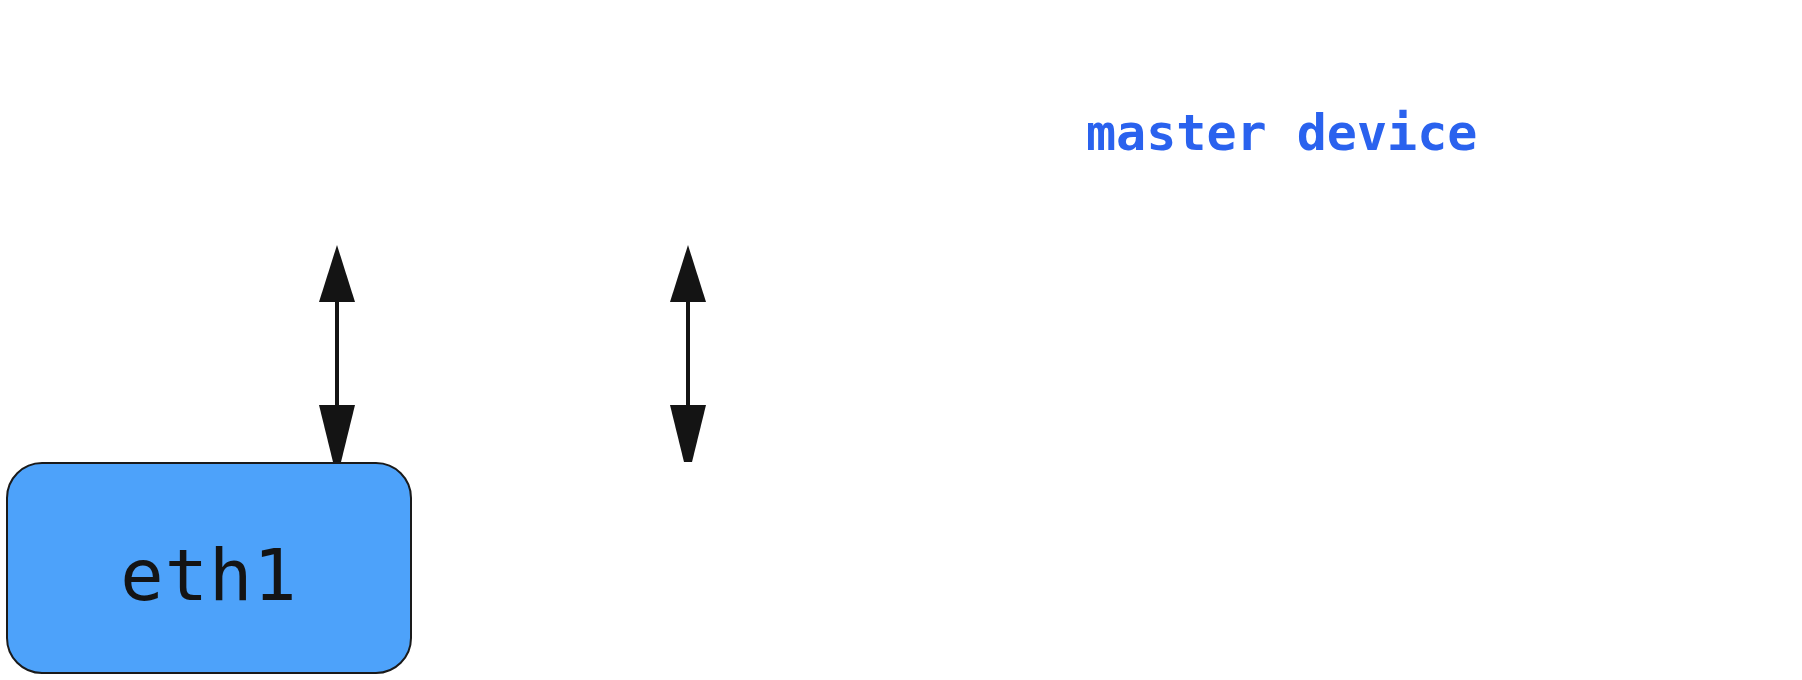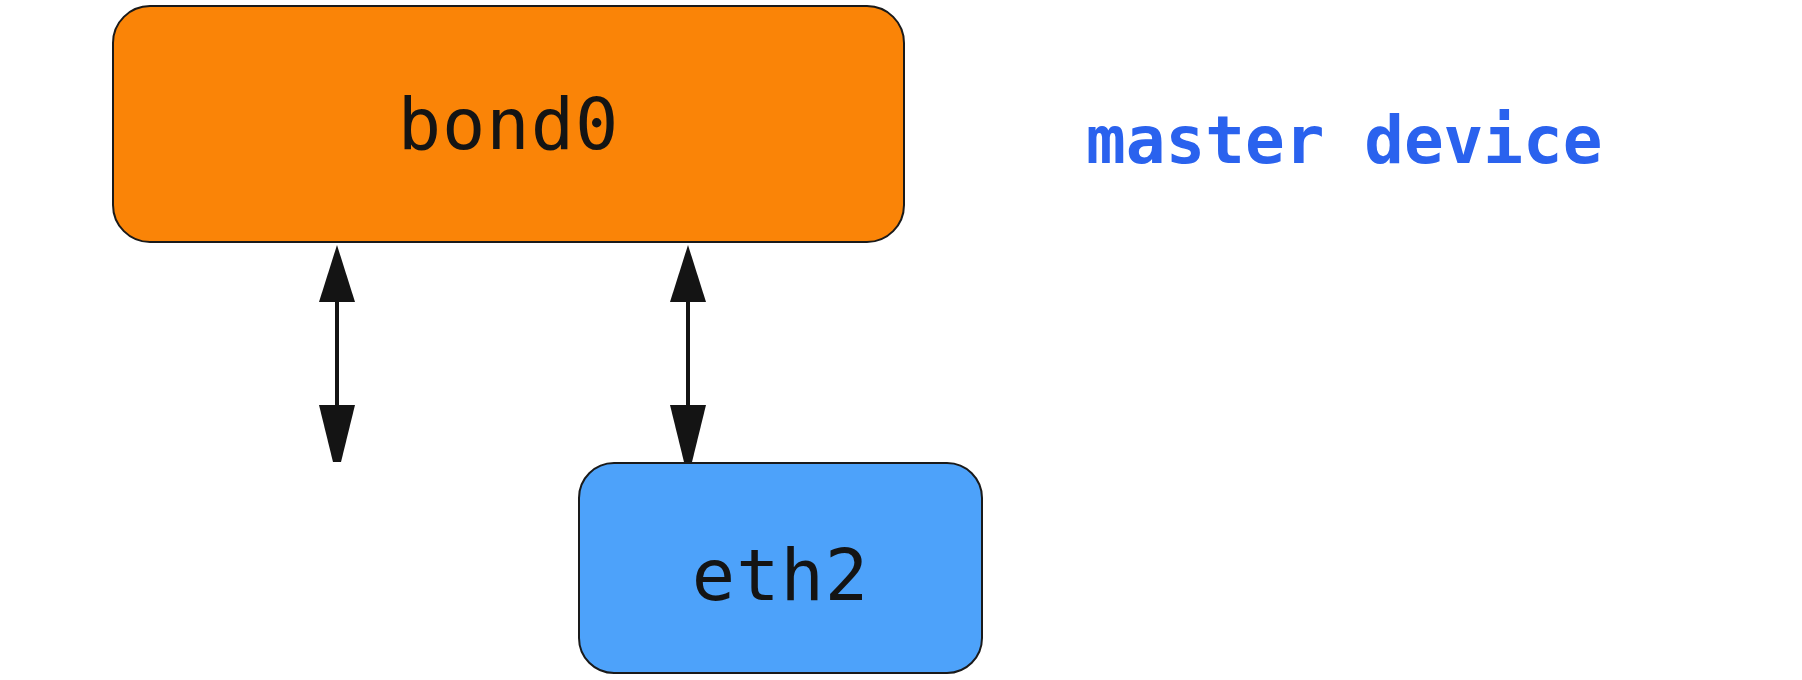--- a/index.html
+++ b/index.html
@@ -57,57 +57,54 @@
   .arrow {
     position: absolute;
     width: 44px;
     height: 219px;
     top: 244px;
   }
   .arrow-1 { left: 315px; }
   .arrow-2 { left: 666px; }
   .annotation {
     position: absolute;
-    font-size: 66px;
+    font-size: 50px;
     font-weight: bold;
     letter-spacing: 0px;
     white-space: nowrap;
     line-height: 1;
   }
   .annotation-master {
     left: 1086px;
     top: 108px;
   }
   .annotation-slaves {
     left: 1090px;
     top: 544px;
   }
 </style>
 </head>
 <body>
 
 <div class="screen">
 
-  <div class="node node-bond0" style="background-color: rgb(250, 132, 7);">
-    <span class="node-label">bond0</span>
-  </div>
 
   <svg class="arrow arrow-1" viewBox="0 0 44 219">
     <polygon points="22,1 40,58 4,58" fill="#141414"></polygon>
     <line x1="22" y1="54" x2="22" y2="166" stroke-width="4" stroke="#141414"></line>
     <polygon points="4,161 40,161 26,218 18,218" fill="#141414"></polygon>
   </svg>
 
   <svg class="arrow arrow-2" viewBox="0 0 44 219">
     <polygon points="22,1 40,58 4,58" fill="#141414"></polygon>
     <line x1="22" y1="54" x2="22" y2="166" stroke-width="4" stroke="#141414"></line>
     <polygon points="4,161 40,161 26,218 18,218" fill="#141414"></polygon>
   </svg>
 
+  <div class="node node-eth1" style="background-color: rgb(77, 162, 250);">
+    <span class="node-label">eth1</span>
+  </div>
 
-  <div class="node node-eth2" style="background-color: rgb(77, 162, 250);">
-    <span class="node-label">eth2</span>
-  </div>
 
   <div class="annotation annotation-master" style="color: rgb(42, 98, 238);">master device</div>
 
 
 </div>
 
 </body></html>

